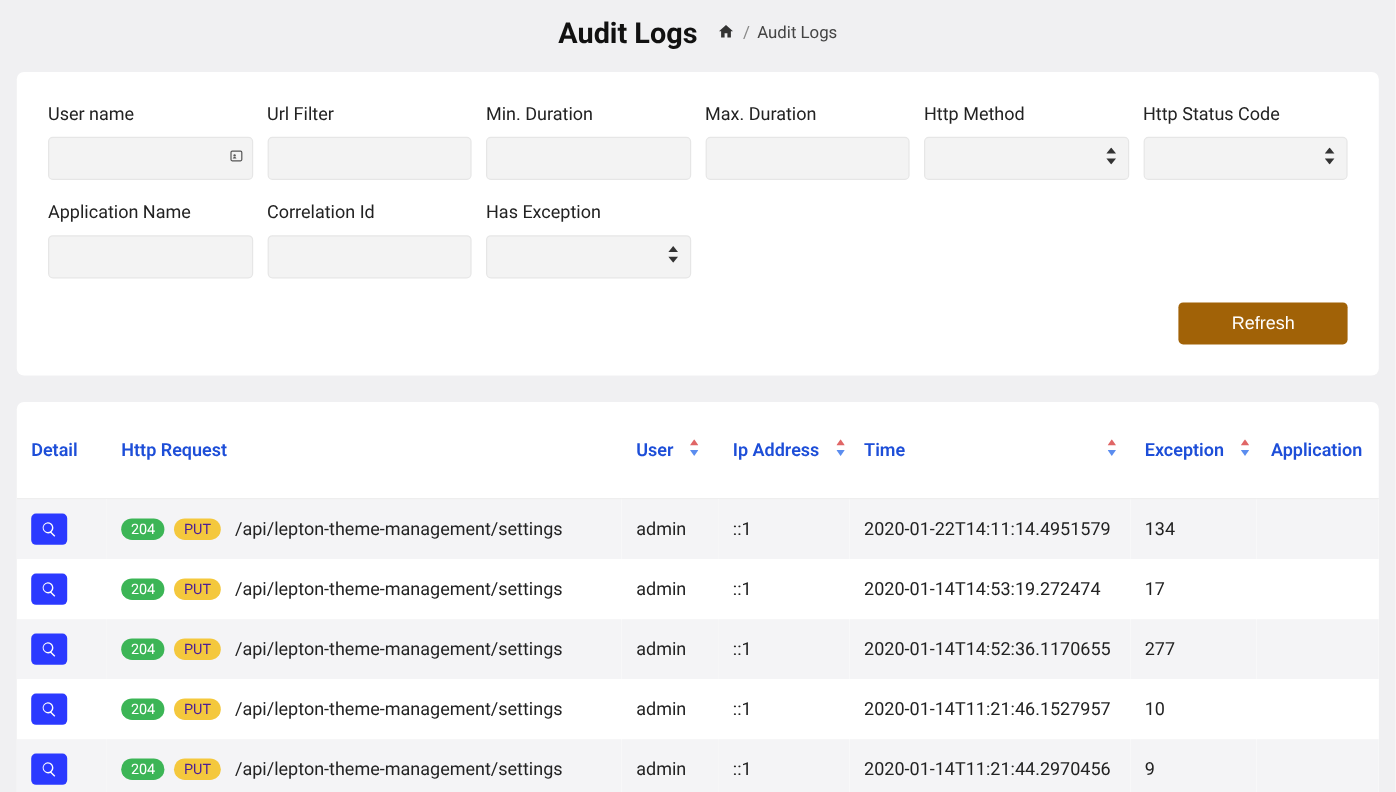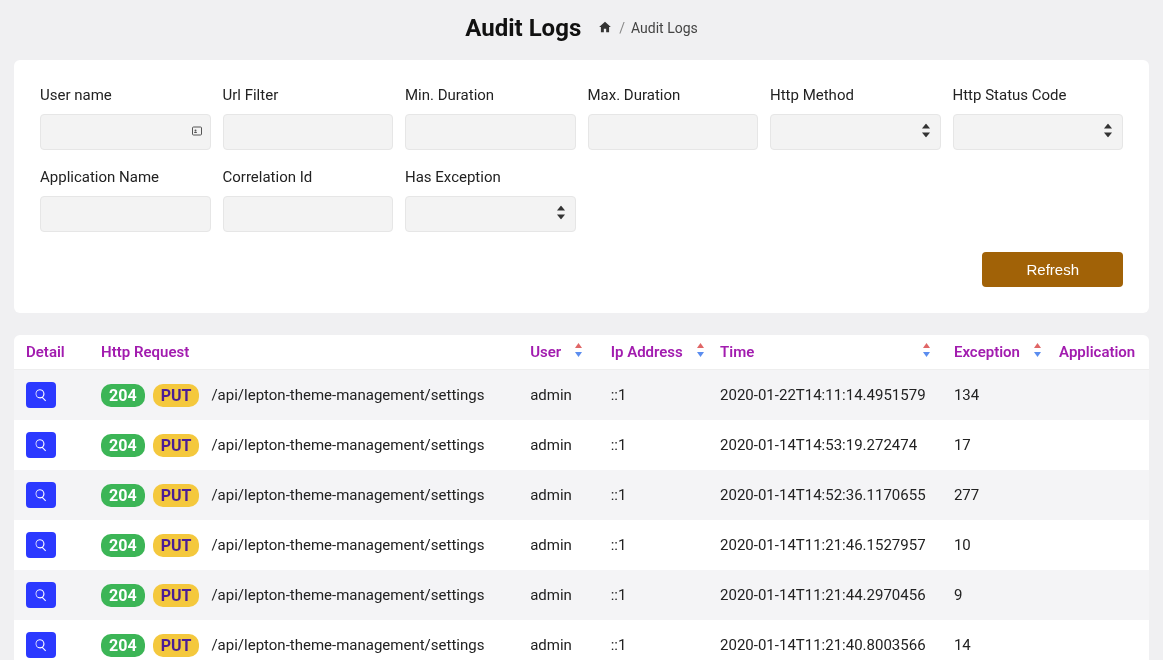--- a/index.html
+++ b/index.html
@@ -101,24 +101,24 @@
       margin: 0 14px;
       overflow: hidden;
     }
     table {
       width: 100%;
       border-collapse: collapse;
       table-layout: fixed;
     }
     thead th {
       text-align: left;
-      padding: 8px 12px;
+      padding: 31px 12px;
       font-weight: 600;
       font-size: 15px;
-      color: #a21caf;
+      color: #1d4ed8;
       border-bottom: 1px solid #eee;
       white-space: nowrap;
     }
     tbody tr:nth-child(odd) { background: #f4f4f6; }
     tbody tr:nth-child(even) { background: #fff; }
     tbody td {
       padding: 12px 12px;
       font-size: 15px;
       color: #222;
       vertical-align: middle;
@@ -148,22 +148,22 @@
       display: inline-flex;
       align-items: center;
       justify-content: center;
       cursor: pointer;
     }
     .detail-btn svg { fill: #fff; }
     .badge {
       display: inline-block;
       border-radius: 10px;
       padding: 2px 8px;
-      font-size: 16px;
-      font-weight: 700;
+      font-size: 12px;
+      font-weight: 400;
       margin-right: 4px;
     }
     .badge-status { background: #3cb556; color: #fff; }
     .badge-method { background: #f4c83d; color: #4c1d95; }
     .request-cell { display: flex; align-items: center; gap: 4px; }
     .url-text { margin-left: 4px; }
   </style>
 </head>
 <body>
 

